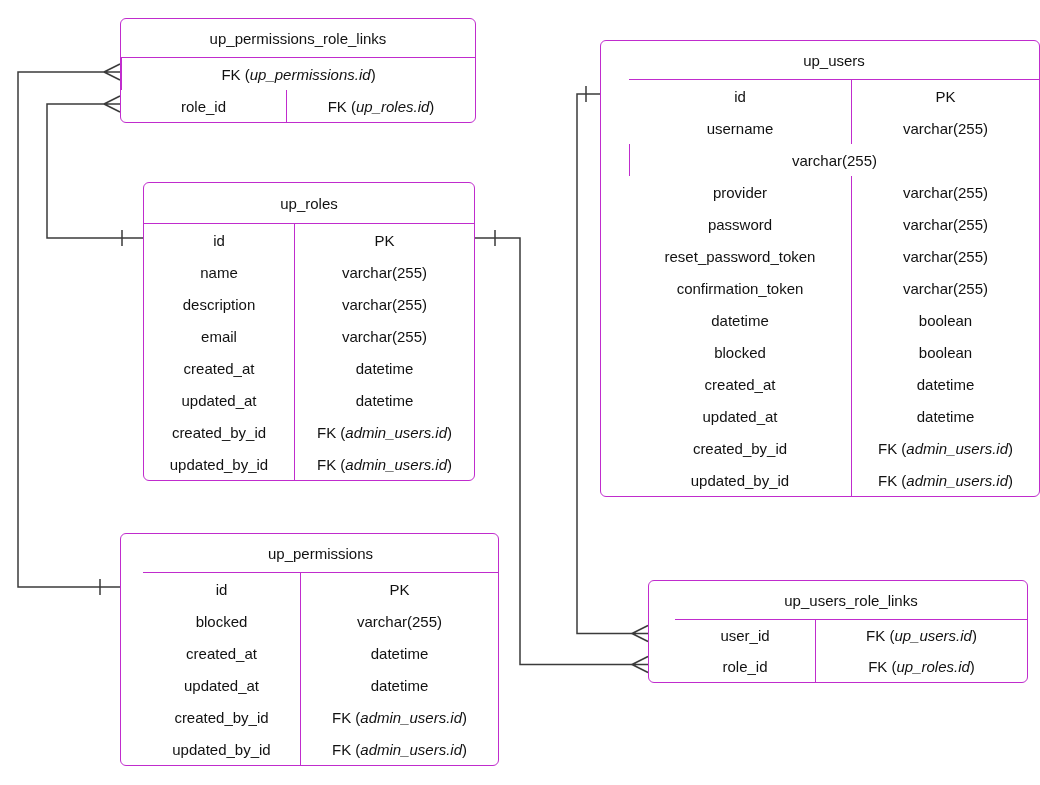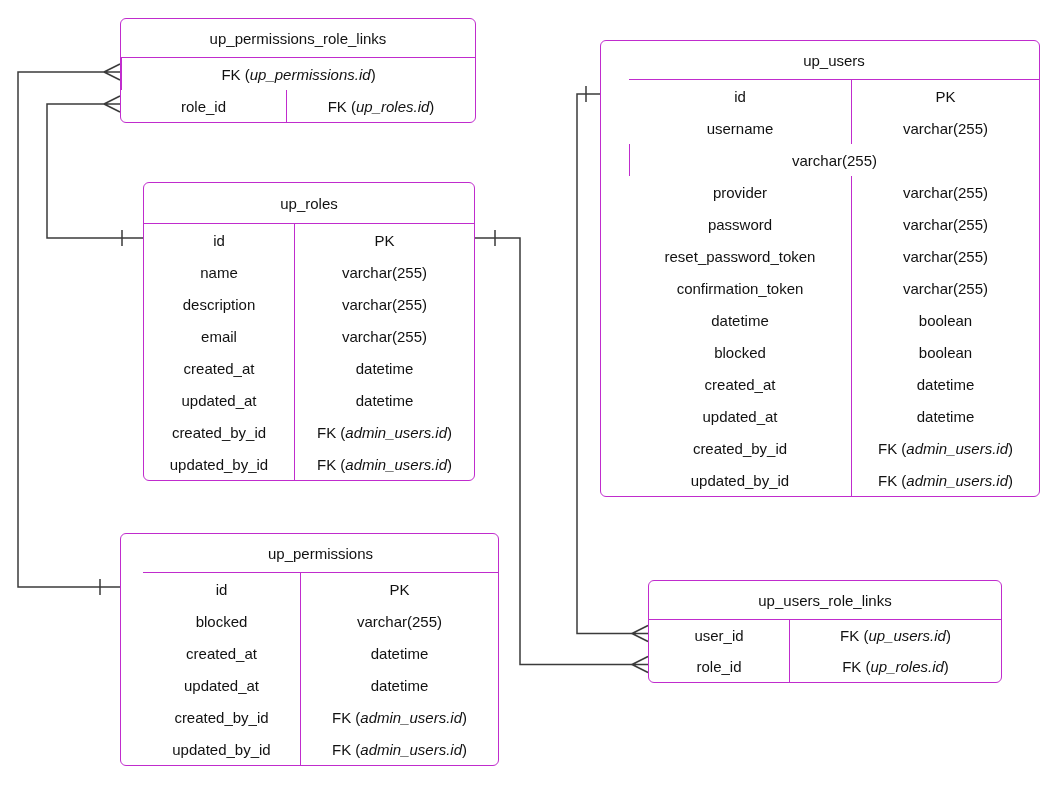--- a/index.html
+++ b/index.html
@@ -30,21 +30,21 @@
   .row{display:flex;height:32px;}
   .cell{display:flex;align-items:center;justify-content:center;font-size:15px;}
   .field{flex:0 0 150px;}
   .type{flex:1;border-left:1px solid var(--accent,#c02ccd);}
   .type em{font-style:italic;}
   
   .t1{left:120px;top:18px;width:354px;}   .t1 .field{flex-basis:165px;}
   .t2{left:143px;top:182px;width:330px;}  .t2 .thead{height:40px;} .t2 .field{flex-basis:150px;}
   .t3{left:120px;top:533px;width:355px;padding-left:22px;}  .t3 .field{flex-basis:157px;}
   .t4{left:600px;top:40px;width:410px;padding-left:28px;}   .t4 .field{flex-basis:222px;}
-  .t5{left:648px;top:580px;width:352px;}  .t5 .row{height:31px;} .t5 .field{flex-basis:140px;}
+  .t5{left:648px;top:580px;width:352px;padding-left:26px;}  .t5 .row{height:31px;} .t5 .field{flex-basis:140px;}
 </style>
 </head>
 <body>
 
 <svg class="wires" width="1040" height="785" viewBox="0 0 1040 785">
   <path class="wire" d="M120,587 H18 V72 H104
            M143,238 H47 V104 H104
            M473,238 H520 V664.5 H632
            M600,94 H577 V633.5 H632"></path>
   <path class="wire" d="M104,72 L120,64 M104,72 L120,72 M104,72 L120,80

